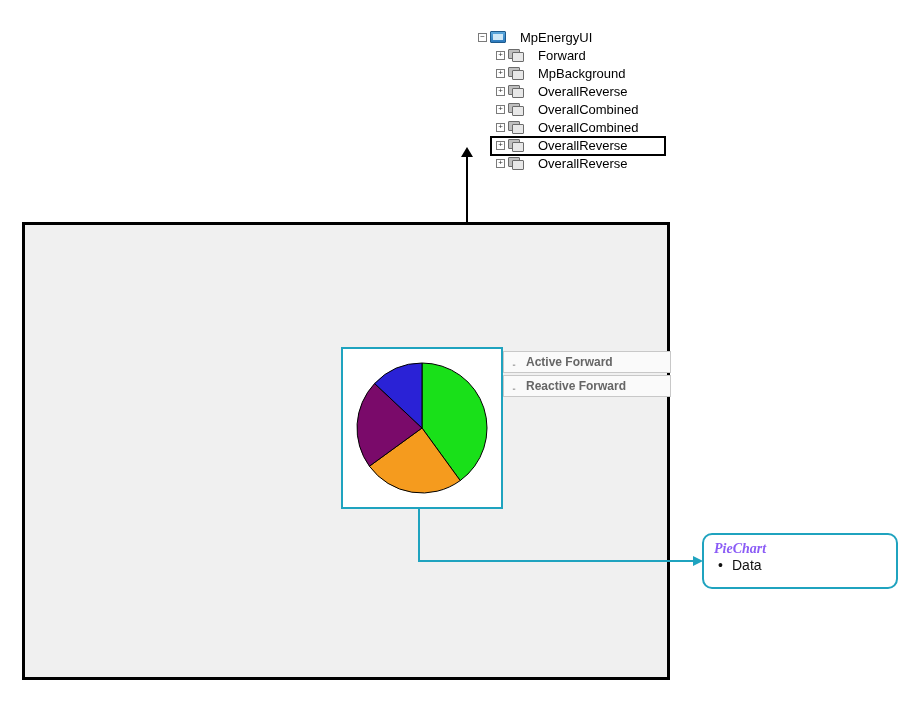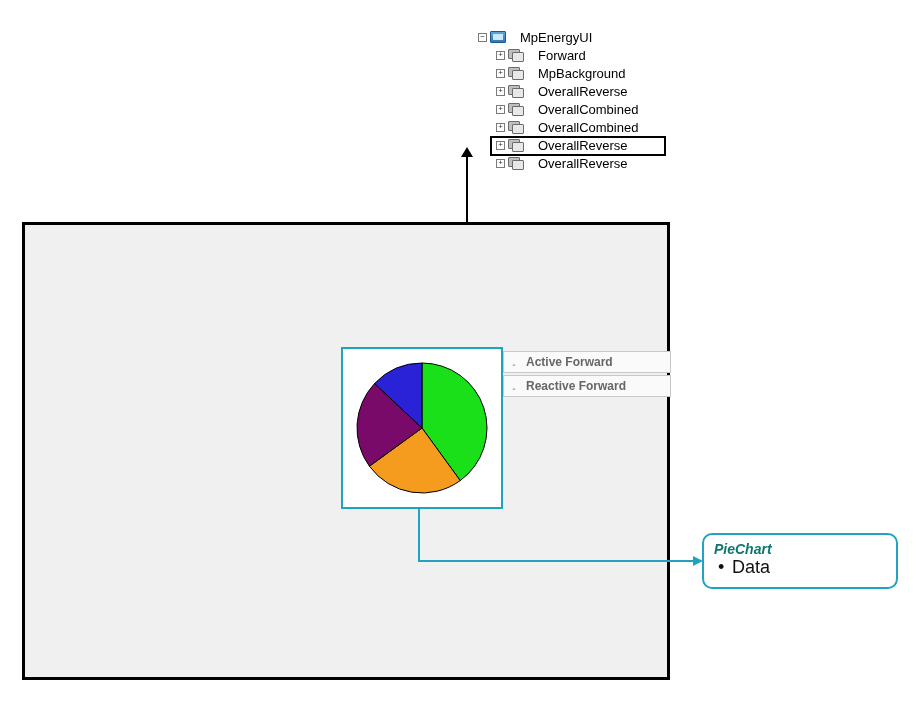--- a/index.html
+++ b/index.html
@@ -183,22 +183,22 @@
       position: absolute;
       left: 702px;
       top: 533px;
       width: 196px;
       height: 56px;
       border: 2px solid #1fa3bf;
       border-radius: 10px;
       background: #fff;
       padding: 6px 10px;
     }
-    .callout-title { font-weight: bold; font-style: italic; font-size: 14px; color:#0f766e; }
-    .callout-item { font-size: 18px; color:#111; }
+    .callout-title { font-weight: bold; font-style: italic; font-size: 14px; color:#8b5cf6;font-family:Liberation Serif, serif; }
+    .callout-item { font-size: 14px; color:#111; }
     .callout-item::before{
       content:"•";
       display:inline-block;
       width: 14px;
       margin-left: 4px;
     }
   </style>
 </head>
 <body>
 

